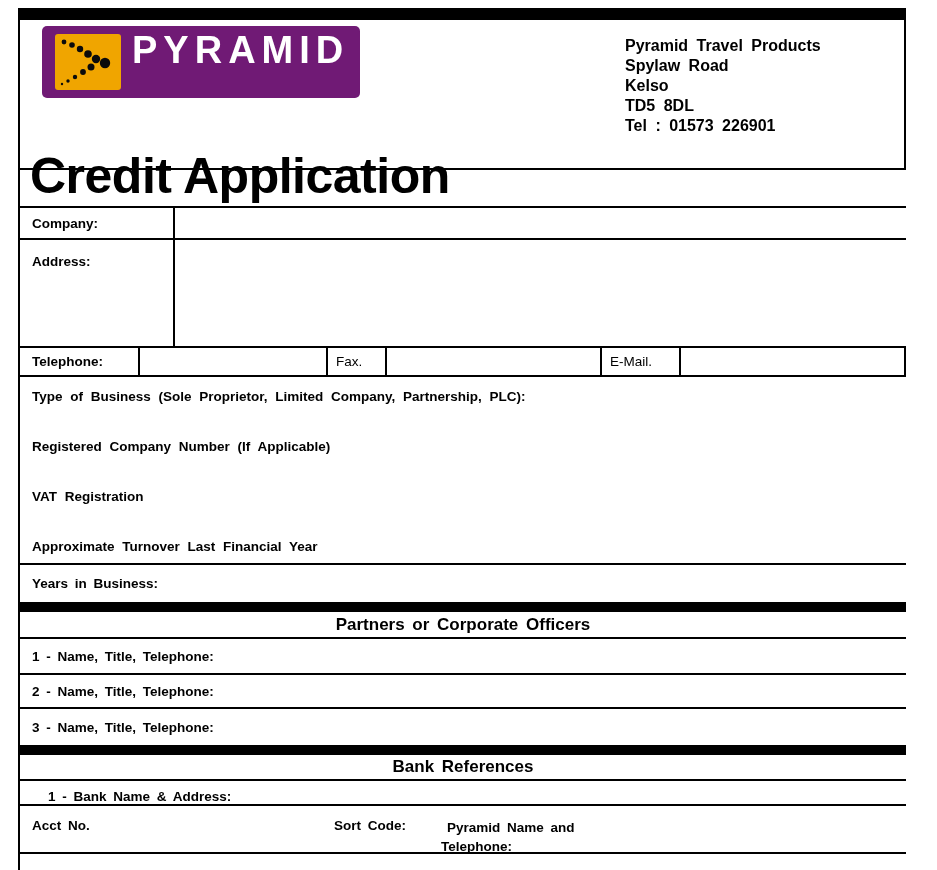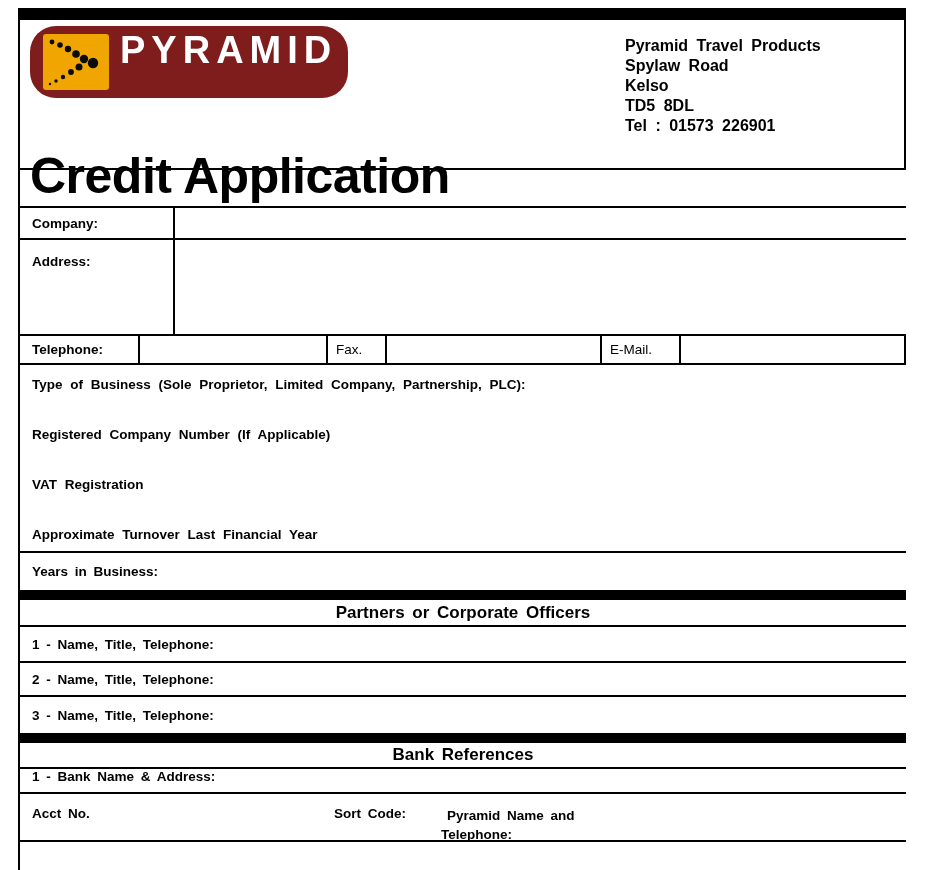--- a/index.html
+++ b/index.html
@@ -7,40 +7,40 @@
         font-family:"Liberation Sans",sans-serif;color:#000;}
   .wrapper{position:absolute;left:18px;top:8px;width:888px;height:862px;
            border-left:2px solid #000;box-sizing:border-box;display:flex;flex-direction:column;}
   .wrapper *{box-sizing:border-box;}
   .bar{height:10px;background:#000;flex:none;}
   .top-bar{height:12px;}
 
   
   .header{height:150px;flex:none;position:relative;
           border-right:2px solid #000;border-bottom:2px solid #000;}
-  .logo{position:absolute;left:10px;top:6px;width:318px;height:72px;background:#7f1d1d;border-radius:26px;}
+  .logo{position:absolute;left:22px;top:6px;width:318px;height:72px;background:#701a75;border-radius:5px;}
   .logo-square{position:absolute;left:13px;top:8px;width:66px;height:56px;background:#F0A500;border-radius:3px;}
   .logo-square svg{display:block;width:100%;height:100%;}
   .logo-brand{position:absolute;left:90px;top:4px;font-size:38px;font-weight:bold;color:#fff;
               letter-spacing:6px;line-height:40px;white-space:nowrap;}
   .logo-tagline{position:absolute;left:90px;top:47px;font-size:15px;font-weight:bold;color:#F0A500;
                 letter-spacing:1.6px;white-space:nowrap;}
   .title{position:absolute;left:10px;top:82px;font-size:50px;font-weight:bold;line-height:54px;
          letter-spacing:-0.5px;white-space:nowrap;margin-top:47px;}
   .addr{position:absolute;left:605px;top:16px;font-size:16px;font-weight:bold;line-height:20px;
         word-spacing:4px;}
 
   .spacer{height:36px;flex:none;}
 
   
   .row{display:flex;flex:none;font-size:13.5px;font-weight:bold;word-spacing:3px;}
   .label-cell{width:155px;border-right:2px solid #000;display:flex;align-items:center;padding-left:12px;}
   .input-cell{flex:1;}
   .company-row{height:34px;border-top:2px solid #000;border-bottom:2px solid #000;}
-  .address-row{height:96px;border-bottom:2px solid #000;}
+  .address-row{height:108px;border-bottom:2px solid #000;}
   .address-row .label-cell{align-items:flex-start;padding-top:14px;}
 
   
   .tel-row{height:29px;border-bottom:2px solid #000;border-right:2px solid #000;}
   .tel-row .cell{display:flex;align-items:center;}
   .c-tel-label{width:120px;border-right:2px solid #000;padding-left:12px;}
   .c-tel-input{width:188px;border-right:2px solid #000;}
   .c-fax-label{width:59px;border-right:2px solid #000;padding-left:8px;font-weight:normal;}
   .c-fax-input{width:215px;border-right:2px solid #000;}
   .c-email-label{width:79px;border-right:2px solid #000;padding-left:8px;font-weight:normal;}
@@ -51,21 +51,21 @@
   .business-line{height:16px;line-height:16px;margin-bottom:34px;word-spacing:4px;}
   .years-row{height:39px;border-top:2px solid #000;align-items:center;padding-left:12px;}
 
   
   .section-row{justify-content:center;align-items:center;font-size:17px;}
   .partners-header{height:27px;border-bottom:2px solid #000;}
   .partner-row{height:36px;border-bottom:2px solid #000;align-items:center;padding-left:12px;}
   .partner-row-2{height:34px;}
   .partner-row-3{height:36px;border-bottom:none;}
   .bank-header{height:26px;border-bottom:2px solid #000;}
-  .bank-name-row{height:25px;border-bottom:2px solid #000;align-items:flex-start;padding-left:12px;}
+  .bank-name-row{height:25px;border-bottom:2px solid #000;align-items:flex-end;padding-left:28px;}
   .acct-row{height:48px;border-bottom:2px solid #000;position:relative;}
   .acct-label{position:absolute;left:12px;top:12px;}
   .sort-label{position:absolute;left:314px;top:12px;font-weight:bold;}
   .contact-label{position:absolute;left:421px;top:12px;line-height:19px;}
   .contact-label .l1{padding-left:6px;}
   .last-row{flex:1;}
 </style>
 </head>
 <body>
 

